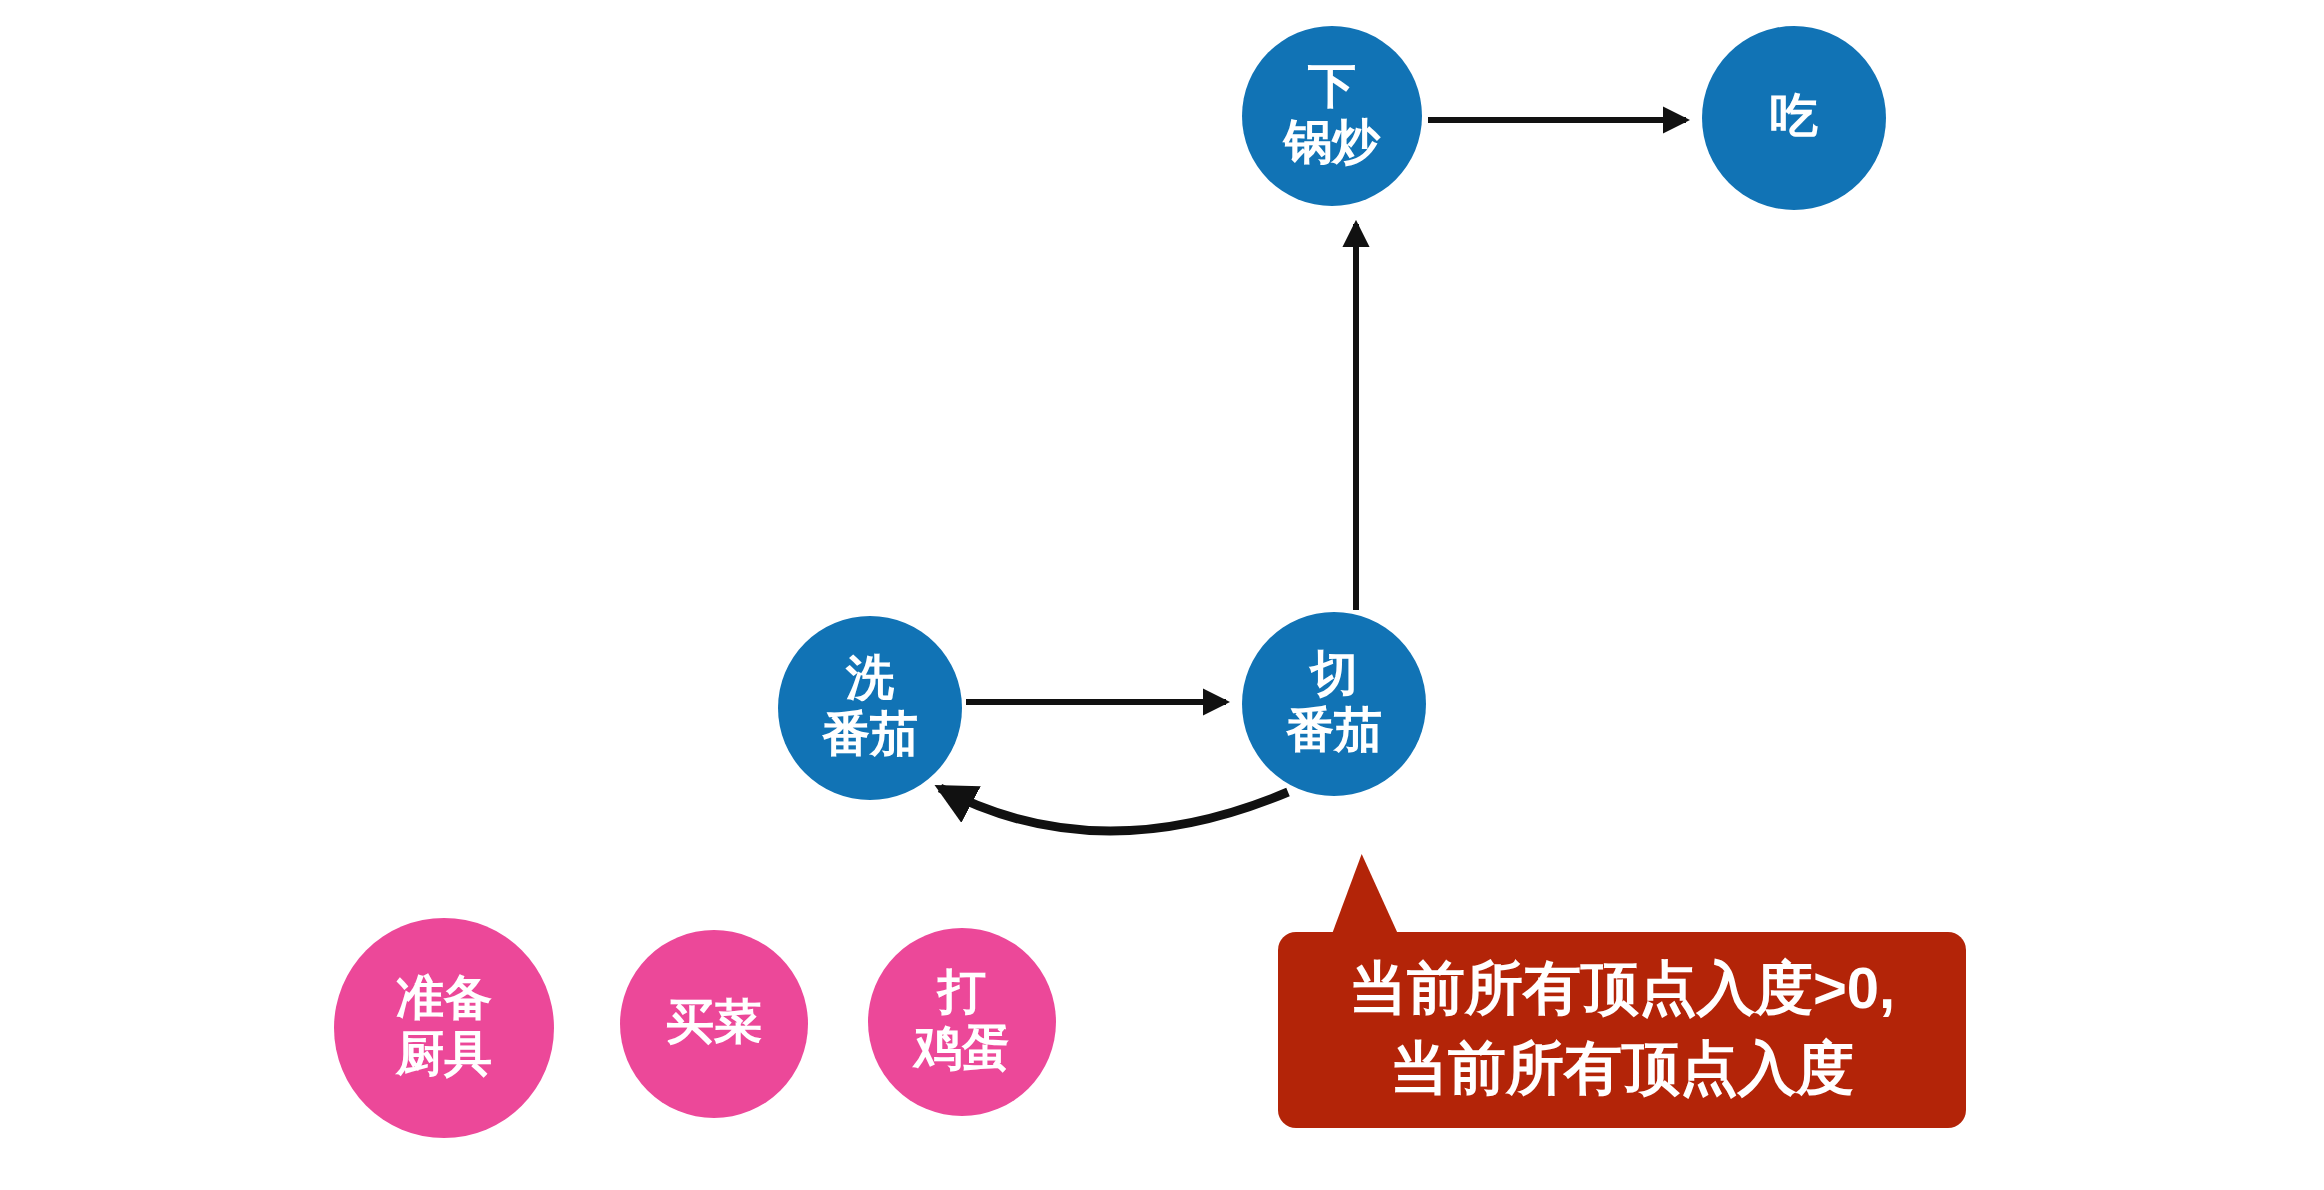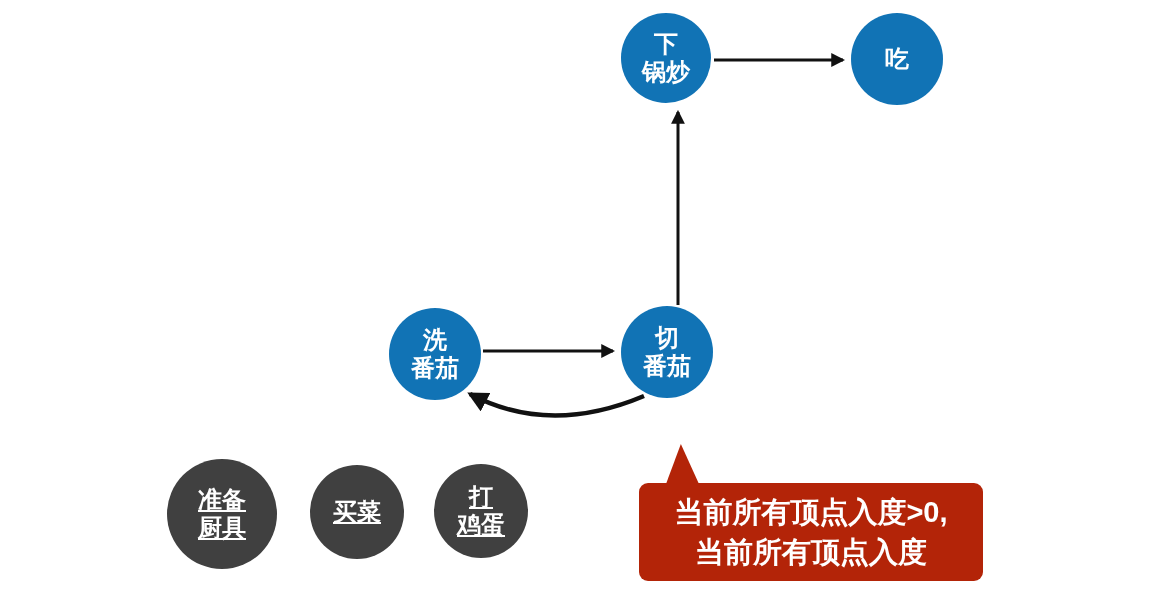--- a/index.html
+++ b/index.html
@@ -31,21 +31,21 @@
     align-items: center;
     justify-content: center;
     color: #ffffff;
     font-size: 24px;
     font-weight: bold;
     line-height: 1.18;
     text-align: center;
     white-space: nowrap;
   }
   .node.blue { background: #1173B5; }
-  .node.gray { background: #404040; text-decoration: underline; }
+  .node.gray { background: #ec4899; }
 
   .node-fry          { left: 621px; top:  13px; width:  90px; height:  90px; }
   .node-eat          { left: 851px; top:  13px; width:  92px; height:  92px; }
   .node-wash-tomato  { left: 389px; top: 308px; width:  92px; height:  92px; }
   .node-cut-tomato   { left: 621px; top: 306px; width:  92px; height:  92px; }
   .node-prepare      { left: 167px; top: 459px; width: 110px; height: 110px; }
   .node-buy          { left: 310px; top: 465px; width:  94px; height:  94px; }
   .node-beat         { left: 434px; top: 464px; width:  94px; height:  94px; }
 
   .callout {
@@ -59,21 +59,20 @@
     display: flex;
     flex-direction: column;
     align-items: center;
     justify-content: center;
     color: #ffffff;
     font-size: 29px;
     font-weight: bold;
     line-height: 1.38;
     text-align: center;
     white-space: nowrap;
-    margin-top: 17px;
   }
   .callout-pointer {
     position: absolute;
     left: 27px;
     top: -39px;
     width: 33px;
     height: 40px;
     background: #B32408;
     clip-path: polygon(45% 0, 0 100%, 100% 100%);
   }

